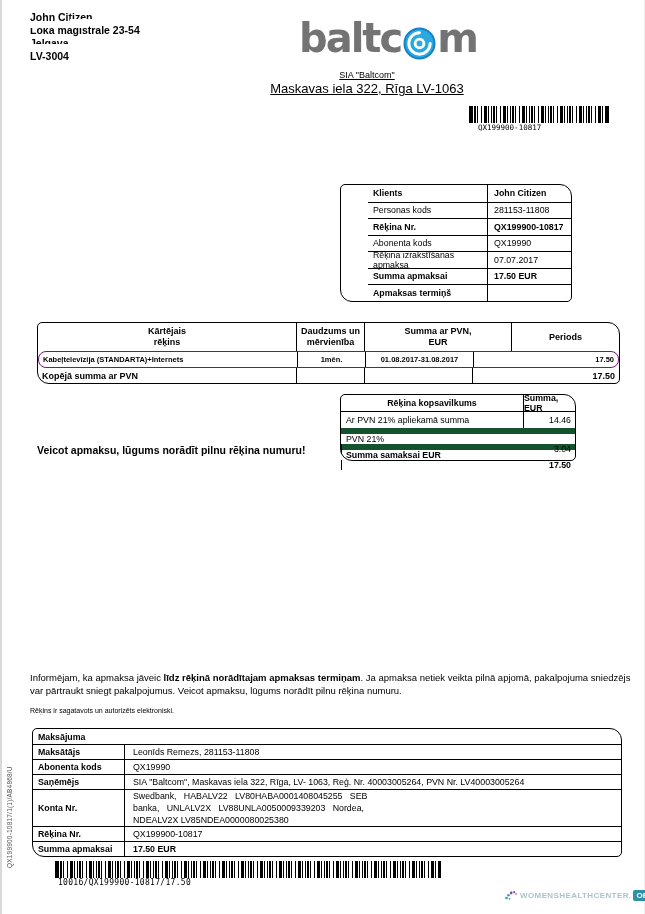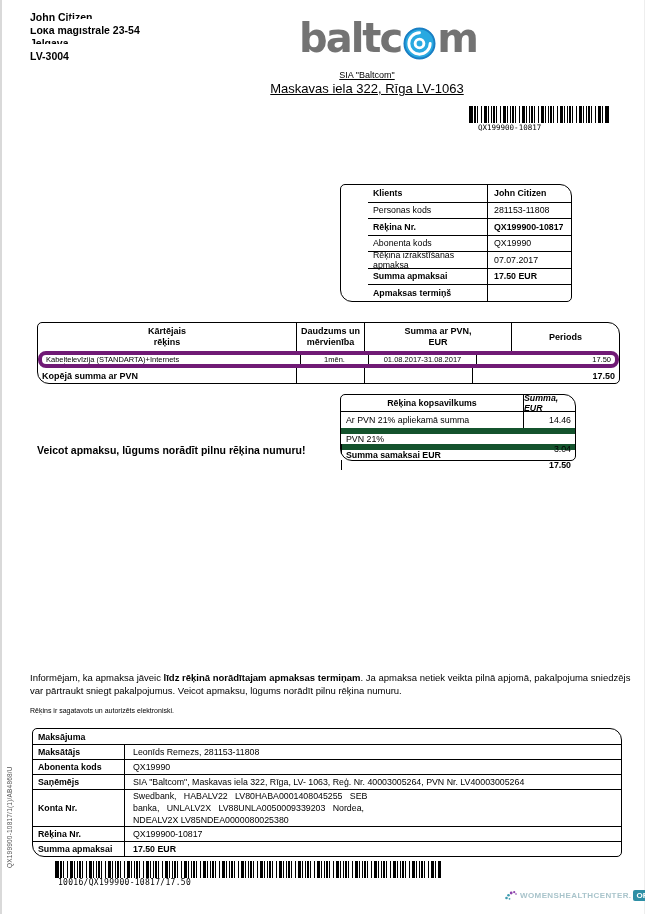--- a/index.html
+++ b/index.html
@@ -58,33 +58,33 @@
   .ctable .val { flex:1; padding-left:6px; display:flex; align-items:center; }
   .boldrow { font-weight:bold; }
 
   
   .mtable { position:absolute; left:35px; top:322px; width:583px; }
   .mtable .hrow { display:flex; height:28px; font-weight:bold; font-size:9px; }
   .mtable .hc { display:flex; align-items:center; justify-content:center; text-align:center;
                 white-space:pre-line; line-height:11px; }
   .c1 { width:258px; } .c2 { width:68px; } .c3 { width:108px; } .c4 { flex:1; }
   .bl { border-left:1px solid #000; }
-  .mtable .irow { display:flex; height:17px; border:4px solid #701a75; border-radius:8px;
-                  font-size:7.5px; align-items:stretch; }
+  .mtable .irow { display:flex; height:17px; border:1px solid #701a75; border-radius:8px;
+                  font-size:7.5px; align-items:stretch;font-weight:bold; }
   .mtable .irow > div, .mtable .trow > div { display:flex; align-items:center; }
   .mtable .trow { display:flex; height:15px; font-weight:bold; font-size:9px; }
   .name-cell { padding-left:4px; }
   .ctr { justify-content:center; }
   .rgt { justify-content:flex-end; padding-right:4px; }
 
   
   .stable { position:absolute; left:338px; top:394px; width:236px; font-size:8.8px; }
   .stable .hrow { display:flex; height:17px; font-weight:bold; border-bottom:1px solid #000; }
   .stable .hc { display:flex; align-items:center; justify-content:center; }
-  .sc1 { width:182px; } .sc2 { flex:1;font-style:italic; }
+  .sc1 { width:182px; } .sc2 { flex:1; }
   .stable .row { display:flex; height:16px; }
   .stable .row + .row { border-top:6px solid #14532d;flex-direction:column; }
   .stable .lab { width:182px; padding-left:5px; display:flex; align-items:center; }
   .stable .val { flex:1; border-left:1px solid #000; display:flex; align-items:center;
                  justify-content:flex-end; padding-right:4px; }
 
   
   .notice { position:absolute; left:35px; top:444px; width:290px;
             font-weight:bold; font-size:10.5px; line-height:13px; }
 

